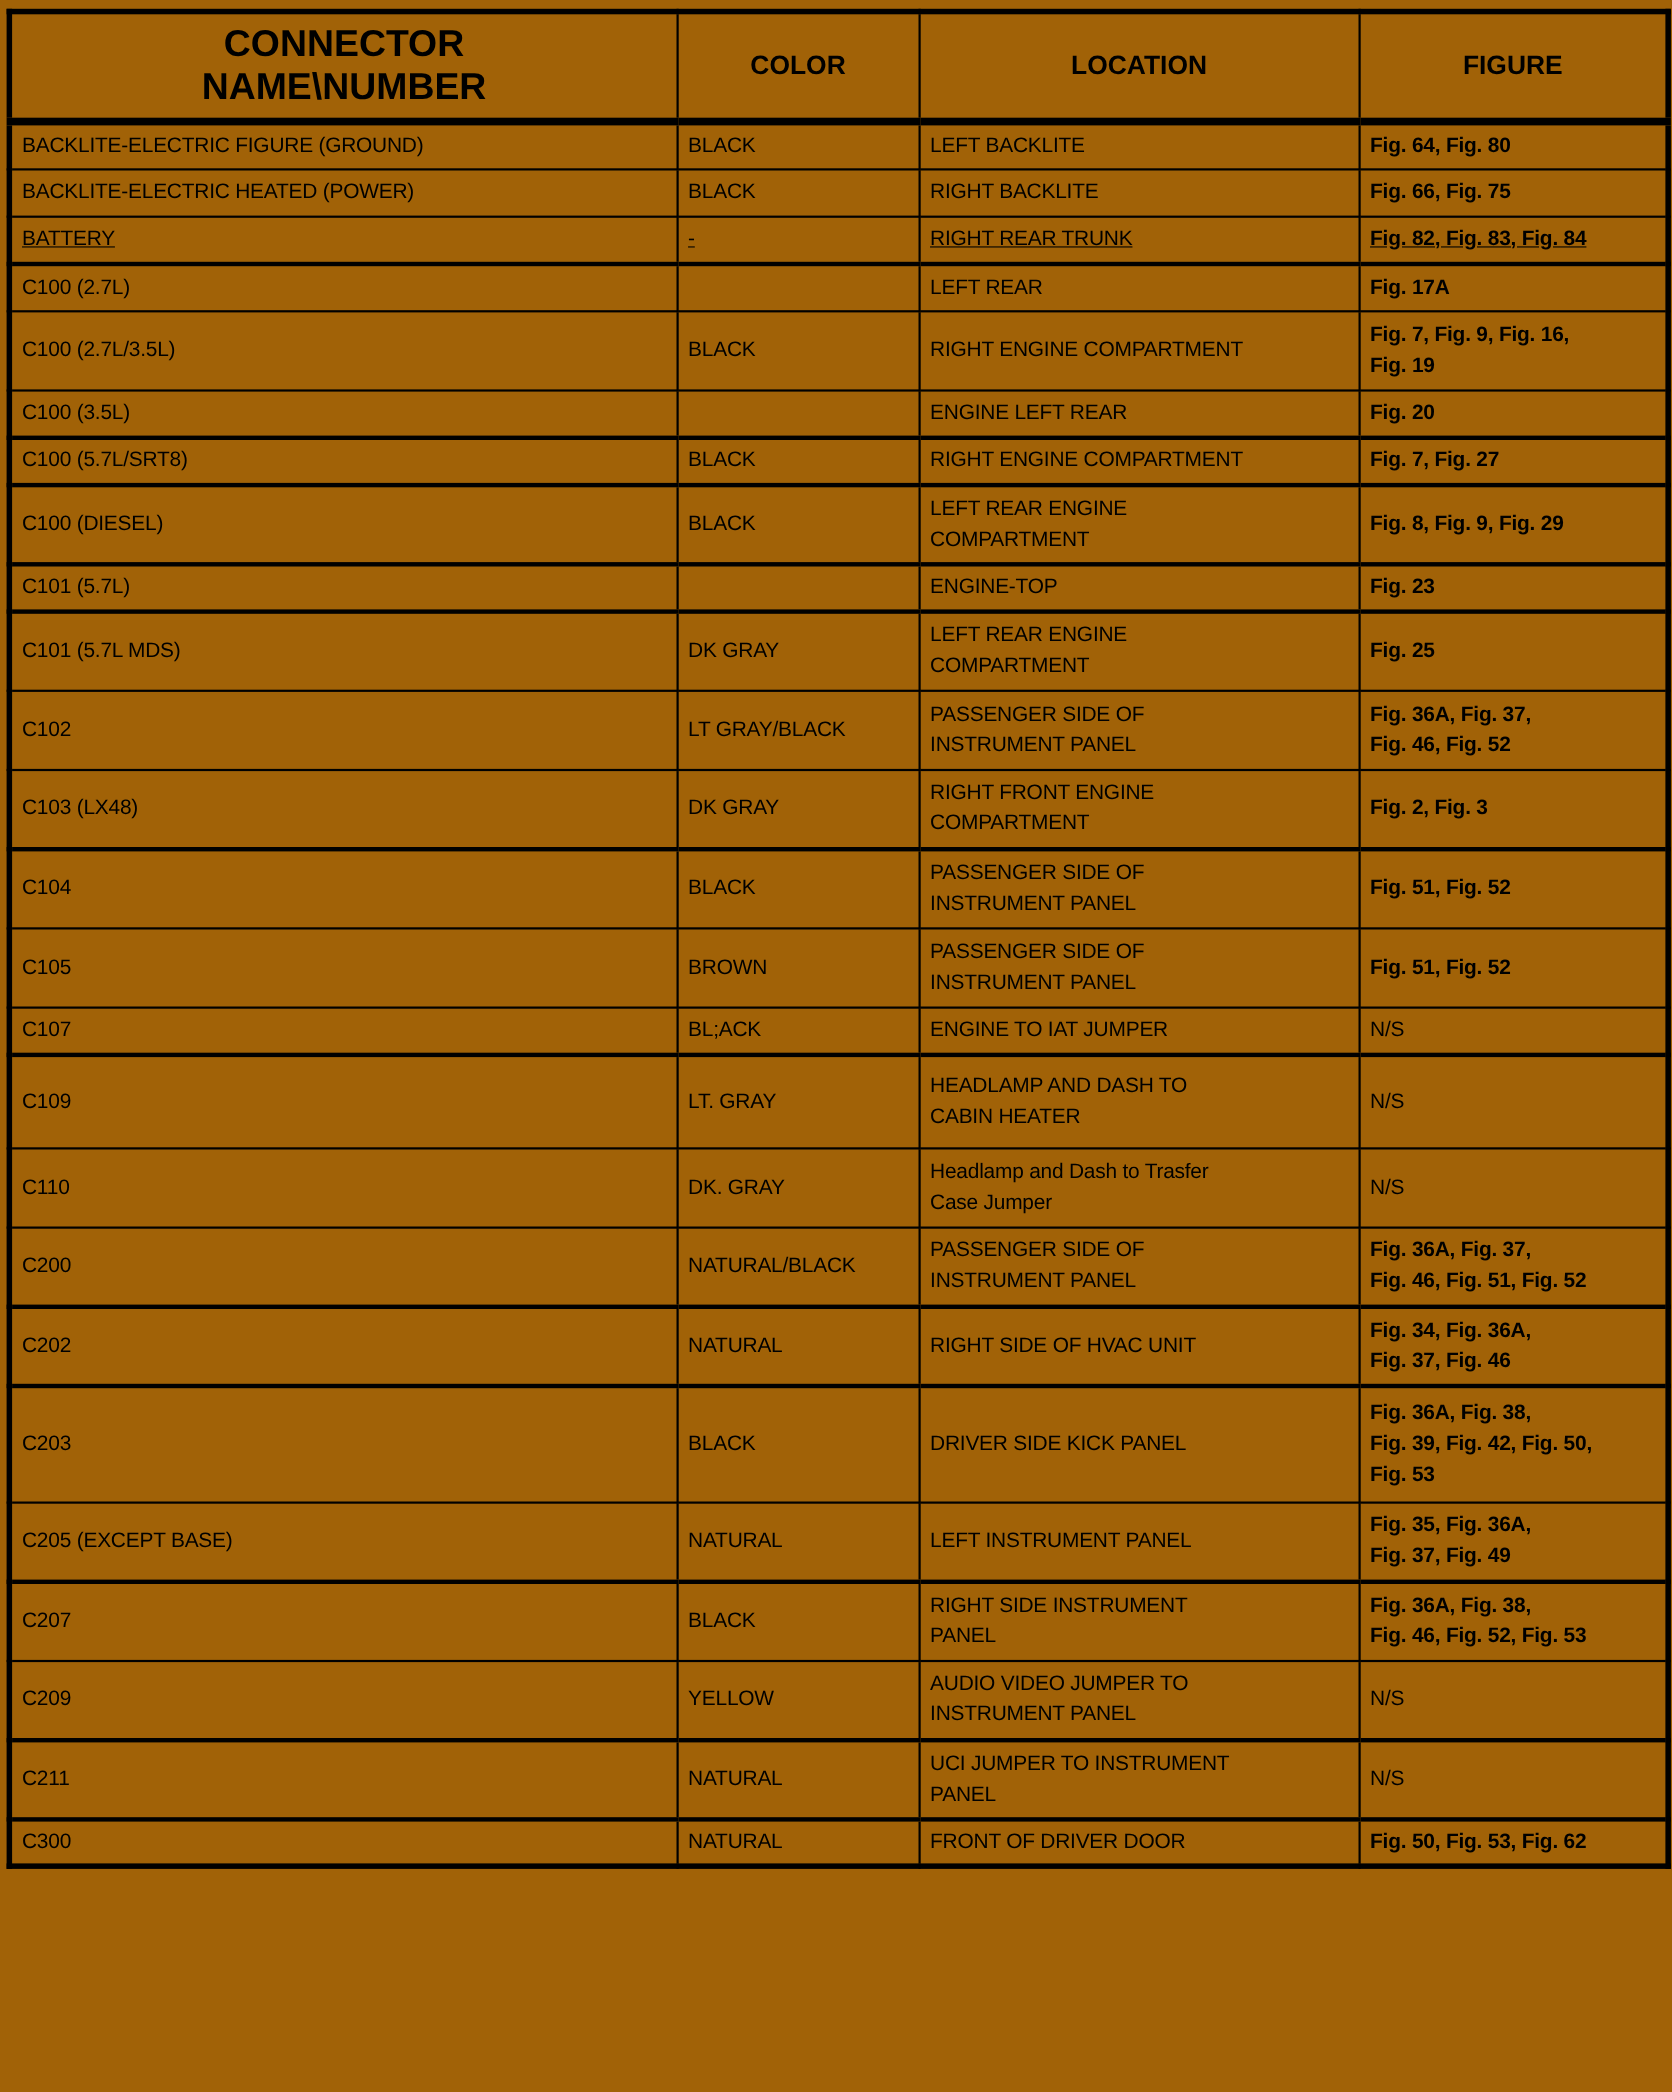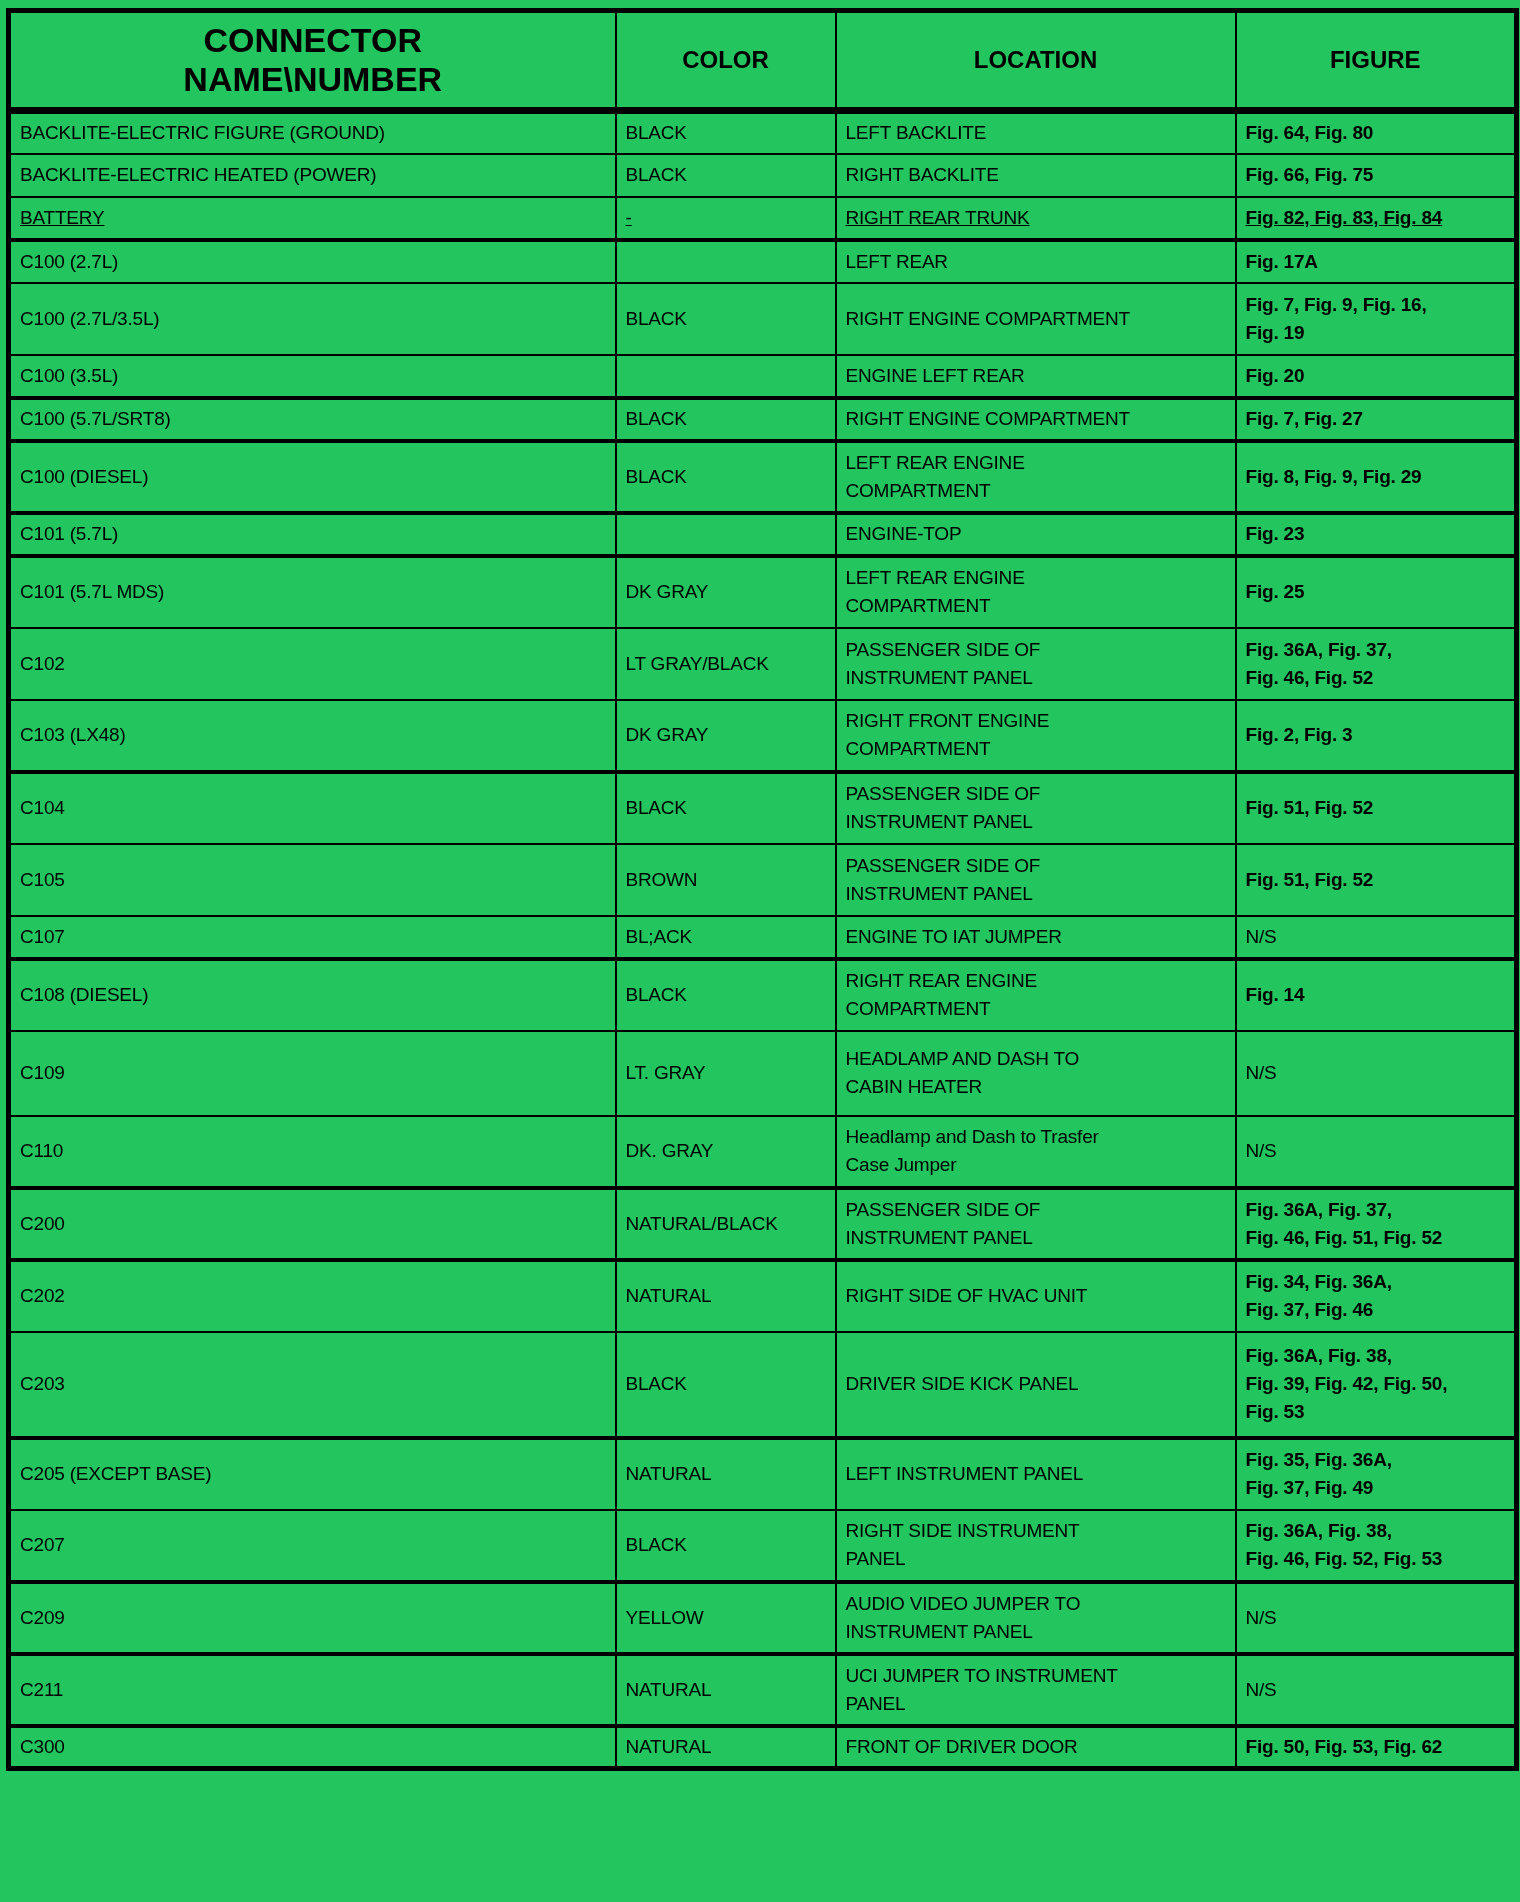--- a/index.html
+++ b/index.html
@@ -5,21 +5,21 @@
   html, body {
     margin: 0;
     padding: 0;
     background: #ffffff;
   }
   .page {
     width: 1520px;
     height: 1902px;
     box-sizing: border-box;
     padding: 8px 6px;
-    background: #22c55e;
+    background: #a16207;
     font-family: "Liberation Sans", sans-serif;
     color: #000000;
   }
   table.connector-table {
     width: 1508px;
     border-collapse: collapse;
     table-layout: fixed;
     border: 5px solid #000000;
   }
   col.c-name     { width: 607px; }
@@ -174,26 +174,20 @@
           <td class="cell cell-color">BROWN</td>
           <td class="cell cell-location">PASSENGER SIDE OF<br>INSTRUMENT PANEL</td>
           <td class="cell cell-figure">Fig. 51, Fig. 52</td>
         </tr>
         <tr style="height: 43px;">
           <td class="cell cell-name">C107</td>
           <td class="cell cell-color">BL;ACK</td>
           <td class="cell cell-location">ENGINE TO IAT JUMPER</td>
           <td class="cell cell-figure plain">N/S</td>
         </tr>
-        <tr style="height: 72px;">
-          <td class="cell cell-name">C108 (DIESEL)</td>
-          <td class="cell cell-color">BLACK</td>
-          <td class="cell cell-location">RIGHT REAR ENGINE<br>COMPARTMENT</td>
-          <td class="cell cell-figure">Fig. 14</td>
-        </tr>
         <tr style="height: 85px;">
           <td class="cell cell-name">C109</td>
           <td class="cell cell-color">LT. GRAY</td>
           <td class="cell cell-location">HEADLAMP AND DASH TO<br>CABIN HEATER</td>
           <td class="cell cell-figure plain">N/S</td>
         </tr>
         <tr style="height: 72px;">
           <td class="cell cell-name">C110</td>
           <td class="cell cell-color">DK. GRAY</td>
           <td class="cell cell-location">Headlamp and Dash to Trasfer<br>Case Jumper</td>

